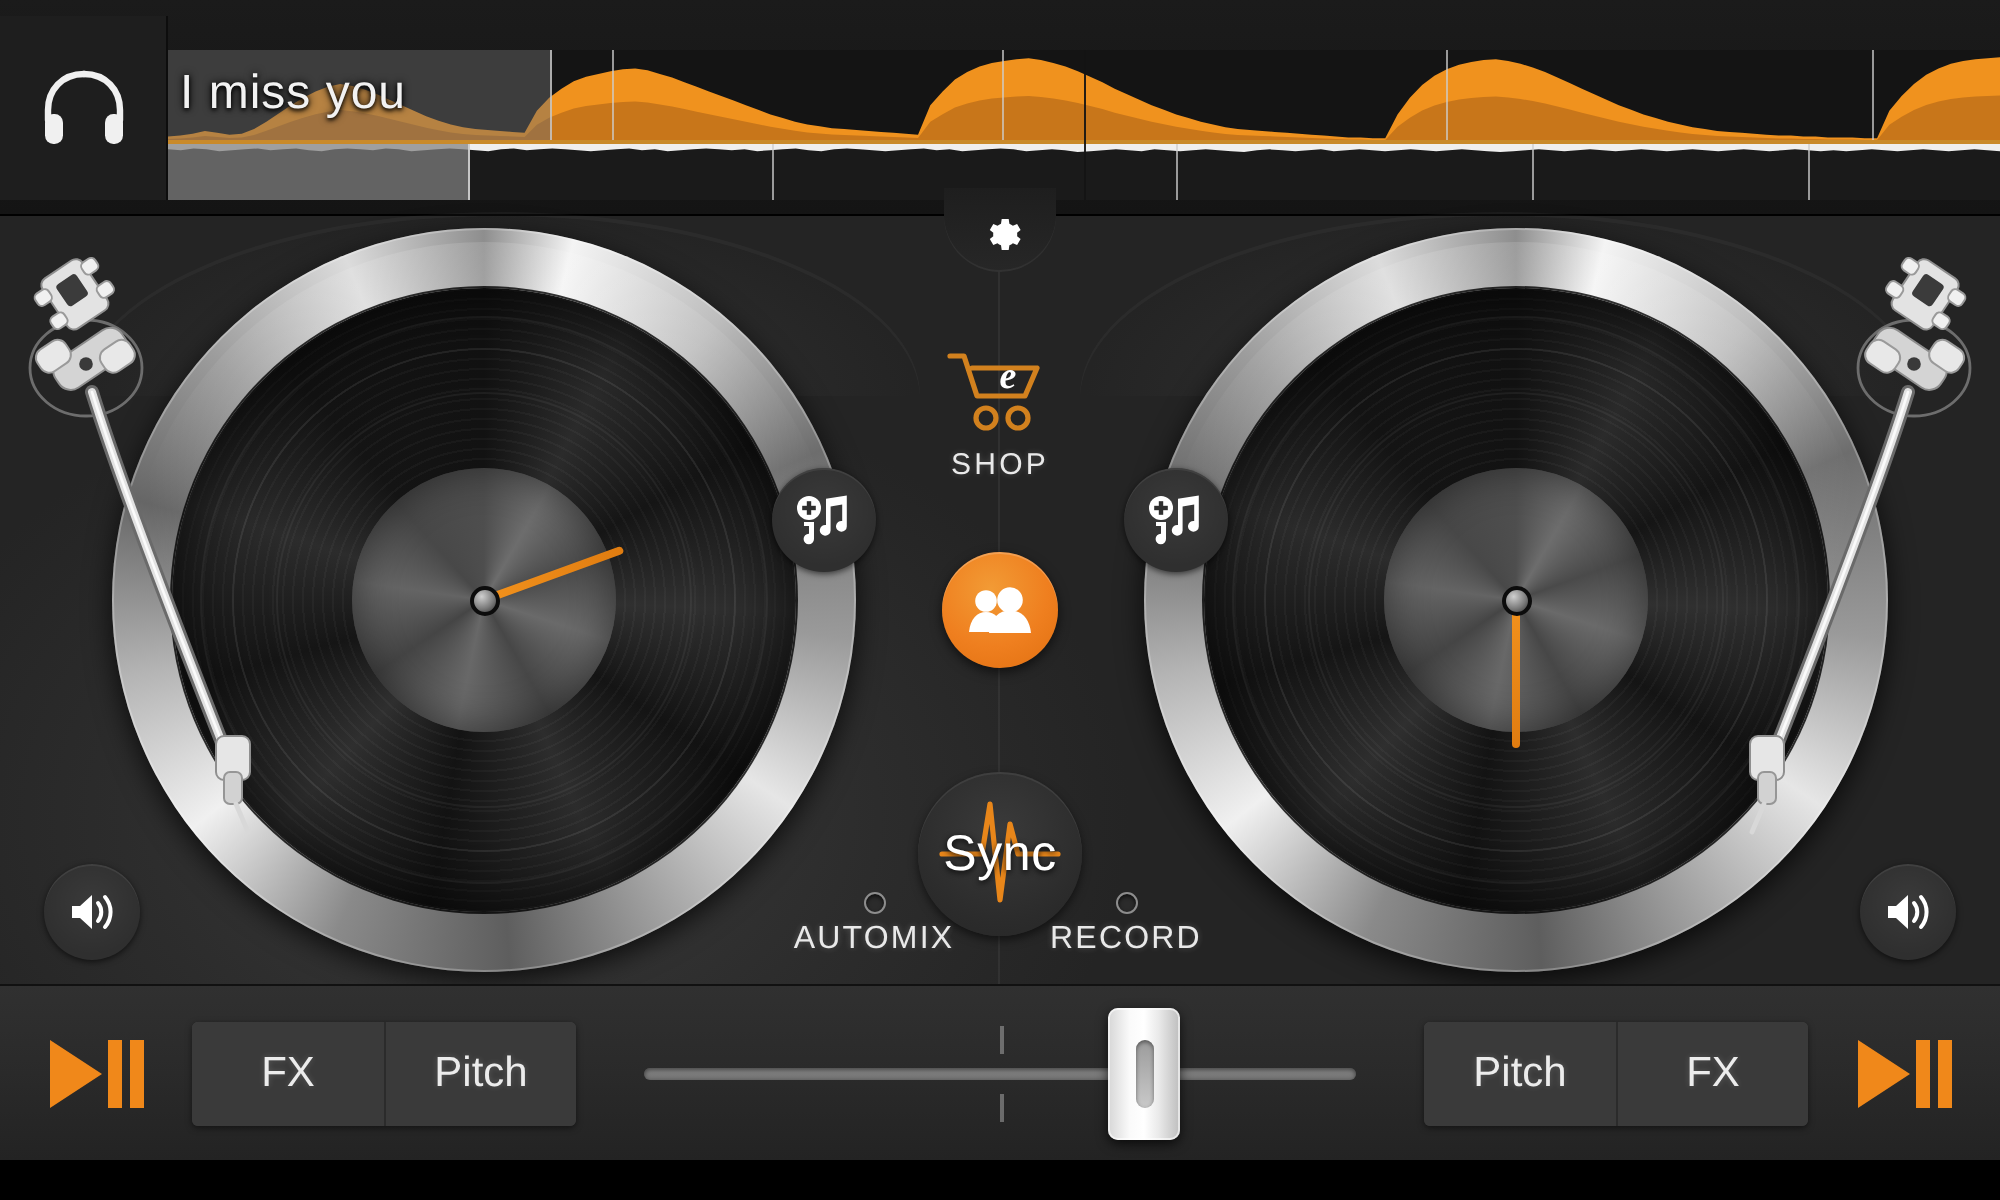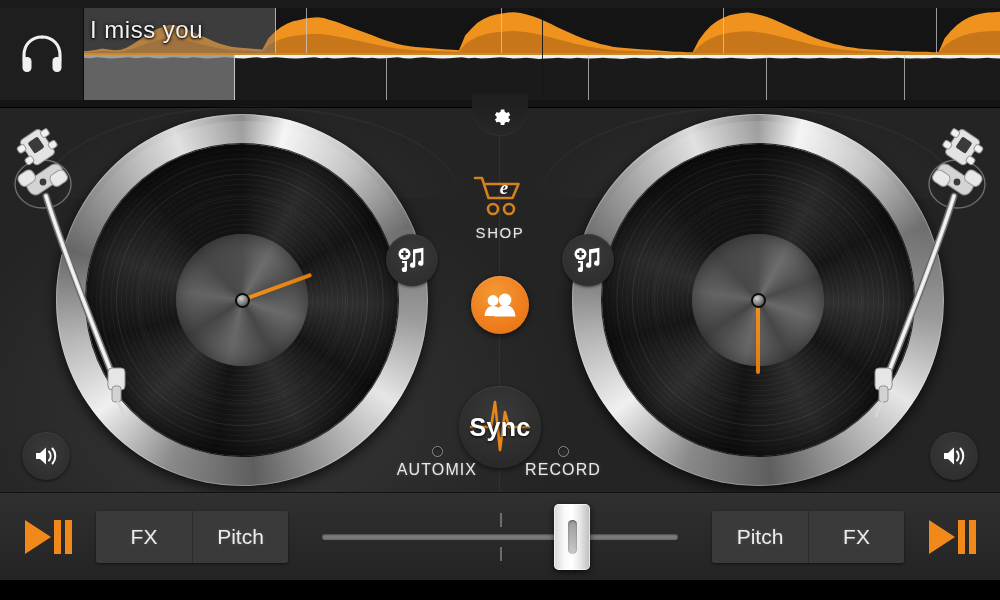--- a/index.html
+++ b/index.html
@@ -31,20 +31,21 @@
     display:flex; flex-direction:column; align-items:center; justify-content:center;
     color:#e8e8e8; font-size:17px; line-height:21px; letter-spacing:.2px;
     border-left:1px solid #0d0d0d;
     text-shadow:0 0 3px rgba(255,255,255,.25);
   }
 
   .waveforms {
     flex:1 1 auto; position:relative;
     background:#141414;
     overflow:hidden;
+    margin-top:17px;
   }
   .wave-deck { position:absolute; left:0; width:100%; overflow:hidden; }
   .wave-a { top:0; height:46px; background:#141414; }
   .wave-b { top:46px; height:46px; background:#1a1a1a; }
   .wave-svg { display:block; width:100%; height:100%; }
 
   .wave-title {
     position:absolute; z-index:6;
     font-size:24px; color:#f2f2f2; letter-spacing:.5px;
     text-shadow:0 0 4px rgba(0,0,0,.95), 0 1px 2px #000;
@@ -190,21 +191,21 @@
   .sync-btn {
     position:absolute; left:50%; top:278px; margin-left:-41px;
     width:82px; height:82px; border-radius:50%;
     background:radial-gradient(circle at 50% 35%, #3a3a3a, #2b2b2b 70%, #262626);
     box-shadow: inset 0 1px 0 rgba(255,255,255,.07), 0 2px 5px rgba(0,0,0,.55);
     display:flex; align-items:center; justify-content:center;
   }
   .sync-text {
     position:absolute; left:0; top:0; width:100%; height:100%;
     display:flex; align-items:center; justify-content:center;
-    font-size:25px; color:#fff; font-weight:bold; letter-spacing:.3px;
+    font-size:25px; color:#fff; font-weight:normal; letter-spacing:.3px;
     text-shadow:0 1px 3px rgba(0,0,0,.9);
   }
 
   .toggle-item { position:absolute; display:flex; flex-direction:column; align-items:center; }
   .automix-item { left:-67px; top:338px; width:128px; }
   .record-item  { right:-67px; top:338px; width:128px; }
   .toggle-dot {
     width:11px; height:11px; border-radius:50%;
     background:#2b2b2b; border:1.5px solid #8d8d8d;
     box-shadow: inset 0 1px 2px rgba(0,0,0,.7);

